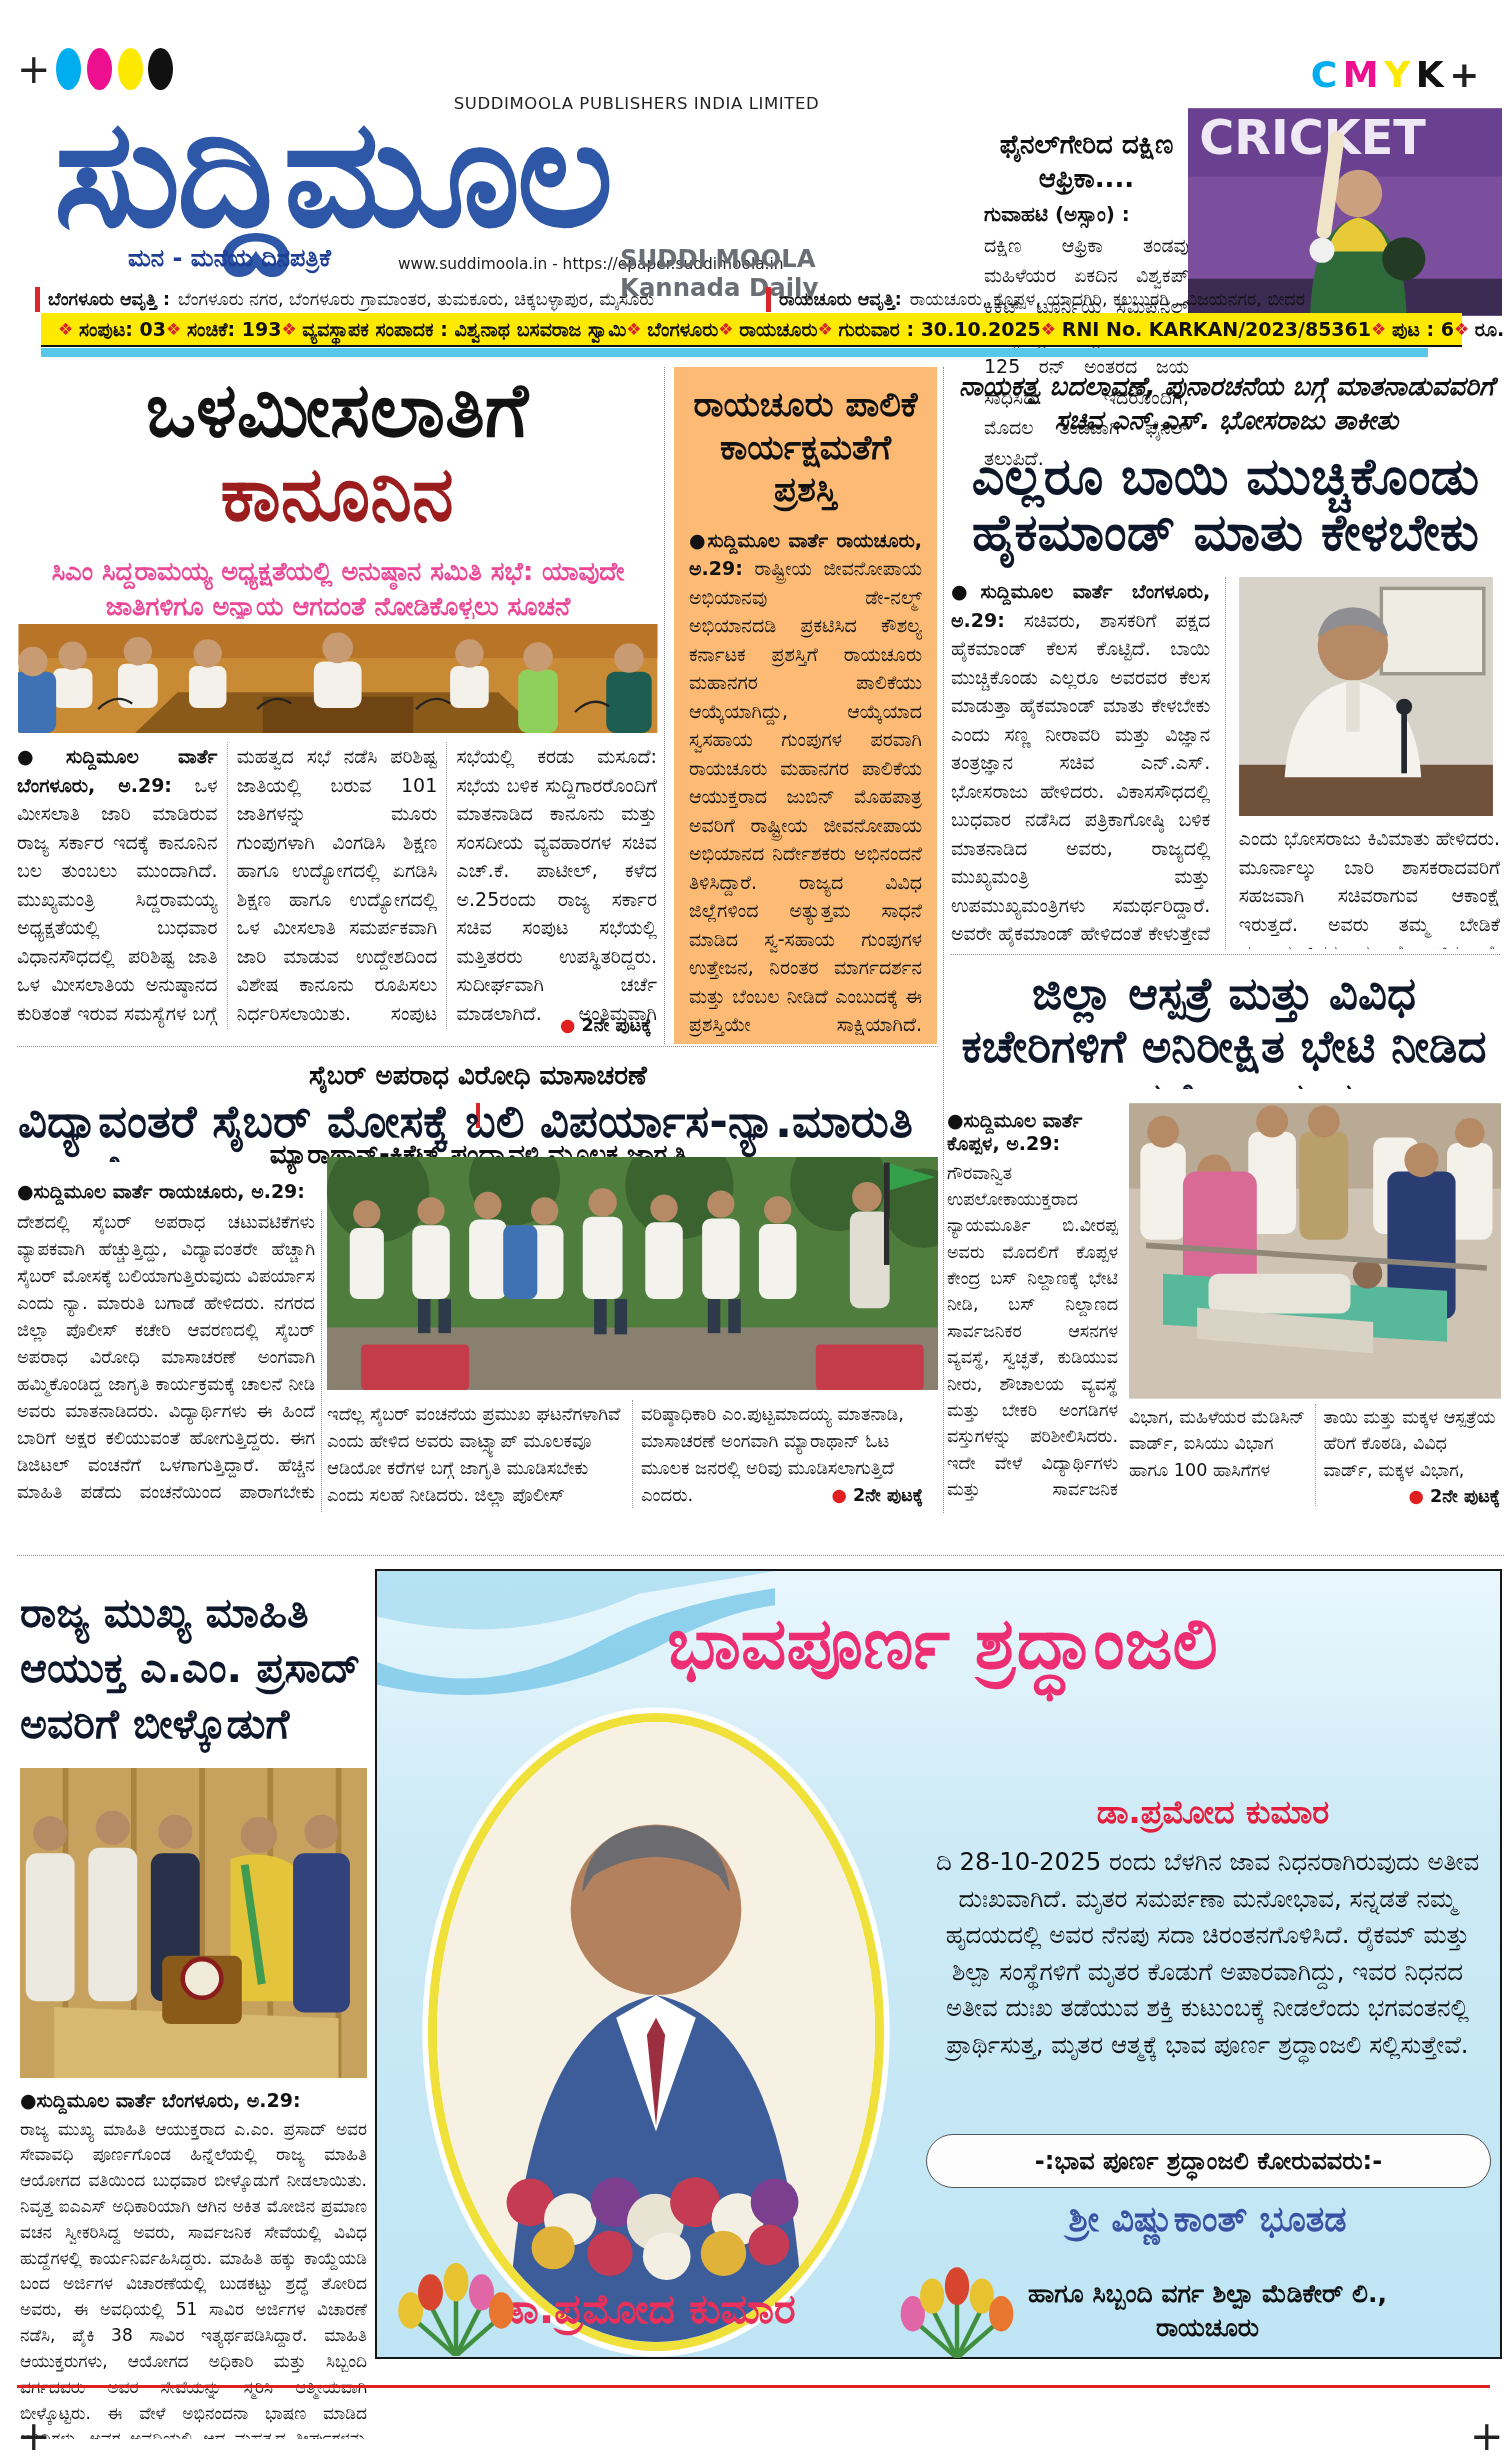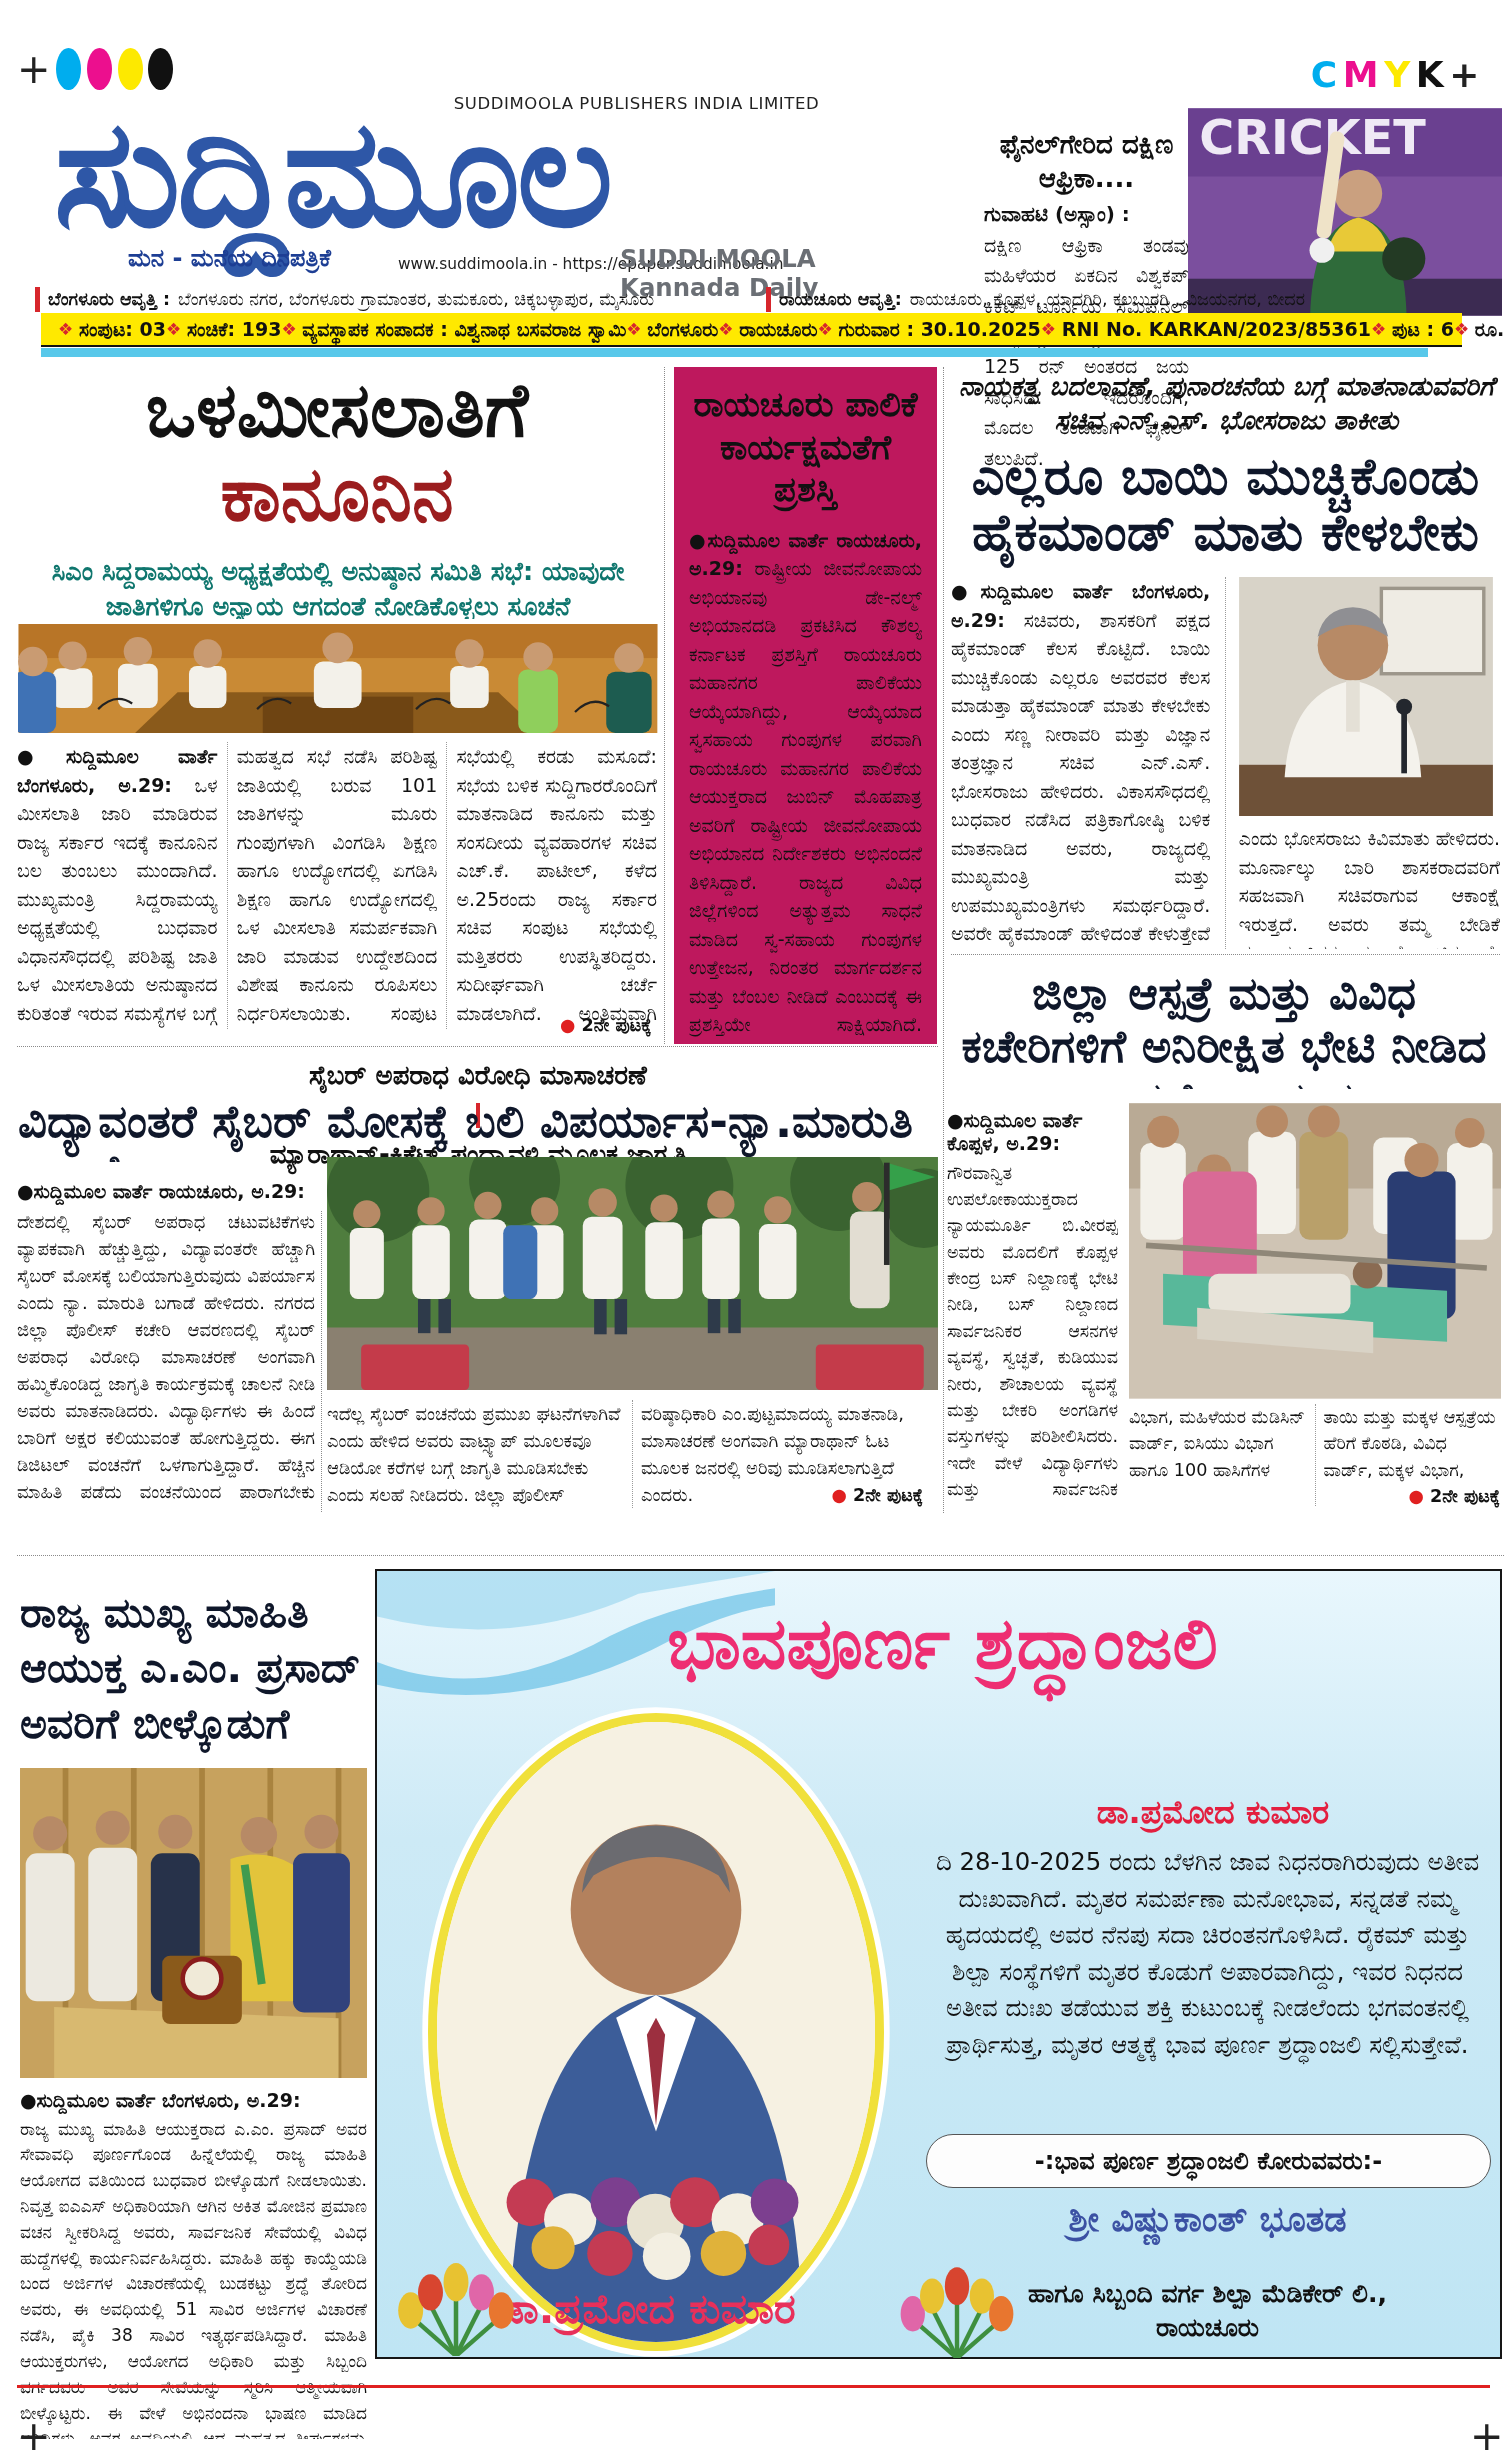--- a/index.html
+++ b/index.html
@@ -29,31 +29,31 @@
 
   .infobar{background:#ffe900;border-bottom:2.3px solid #111;display:flex;align-items:center;
            justify-content:space-between;padding:0 17px;font-size:19px;font-weight:bold;}
   .infoitem{display:flex;align-items:center;gap:5.7px;white-space:nowrap;}
   .diamond{color:#d7262c;font-size:17px;}
   .cyanbar{background:#58c8ea;}
 
   
   .lead-h{font-size:75px;font-weight:800;line-height:1.12;color:#131313;}
   .lead-h .red{color:#9b1d1e;}
-  .lead-sub{font-size:25.6px;font-weight:600;line-height:1.35;color:#0f766e;}
+  .lead-sub{font-size:25.6px;font-weight:600;line-height:1.35;color:#ec4899;}
   .kicker{font-size:26px;font-weight:bold;line-height:1.3;}
   .h-big{font-weight:700;color:#0f172a;}
   .byline{font-size:19px;font-weight:bold;}
   .body-txt{font-size:19px;line-height:1.5;color:#111;}
   .cols3{column-count:3;column-gap:19.3px;column-rule:1.1px dotted #9a9a9a;}
   .cols2{column-count:2;column-gap:17px;column-rule:1.1px dotted #9a9a9a;}
   .jump{font-size:17.6px;font-weight:bold;white-space:nowrap;}
   .jump .dot{color:#e02020;}
 
-  .pinkbox{background:#be185d;padding:16px 15px;}
+  .pinkbox{background:#fdba74;padding:16px 15px;}
   .pinkbox h3{font-size:34px;line-height:1.25;margin:0 0 15px 0;font-weight:800;}
 
   .dotted-h{border-top:1.7px dotted #8a8a8a;}
   .dotted-v{border-left:1.1px dotted #8a8a8a;}
 
   
   .obit{background:linear-gradient(180deg,#e9f7fd 0%,#cdeaf6 34%,#bfe5f4 100%);
         border:2.3px solid #161616;}
   .obit-title{font-size:71px;font-weight:700;color:#ee2e72;}
   .obit-intro{font-size:27px;font-weight:600;line-height:1.45;}

